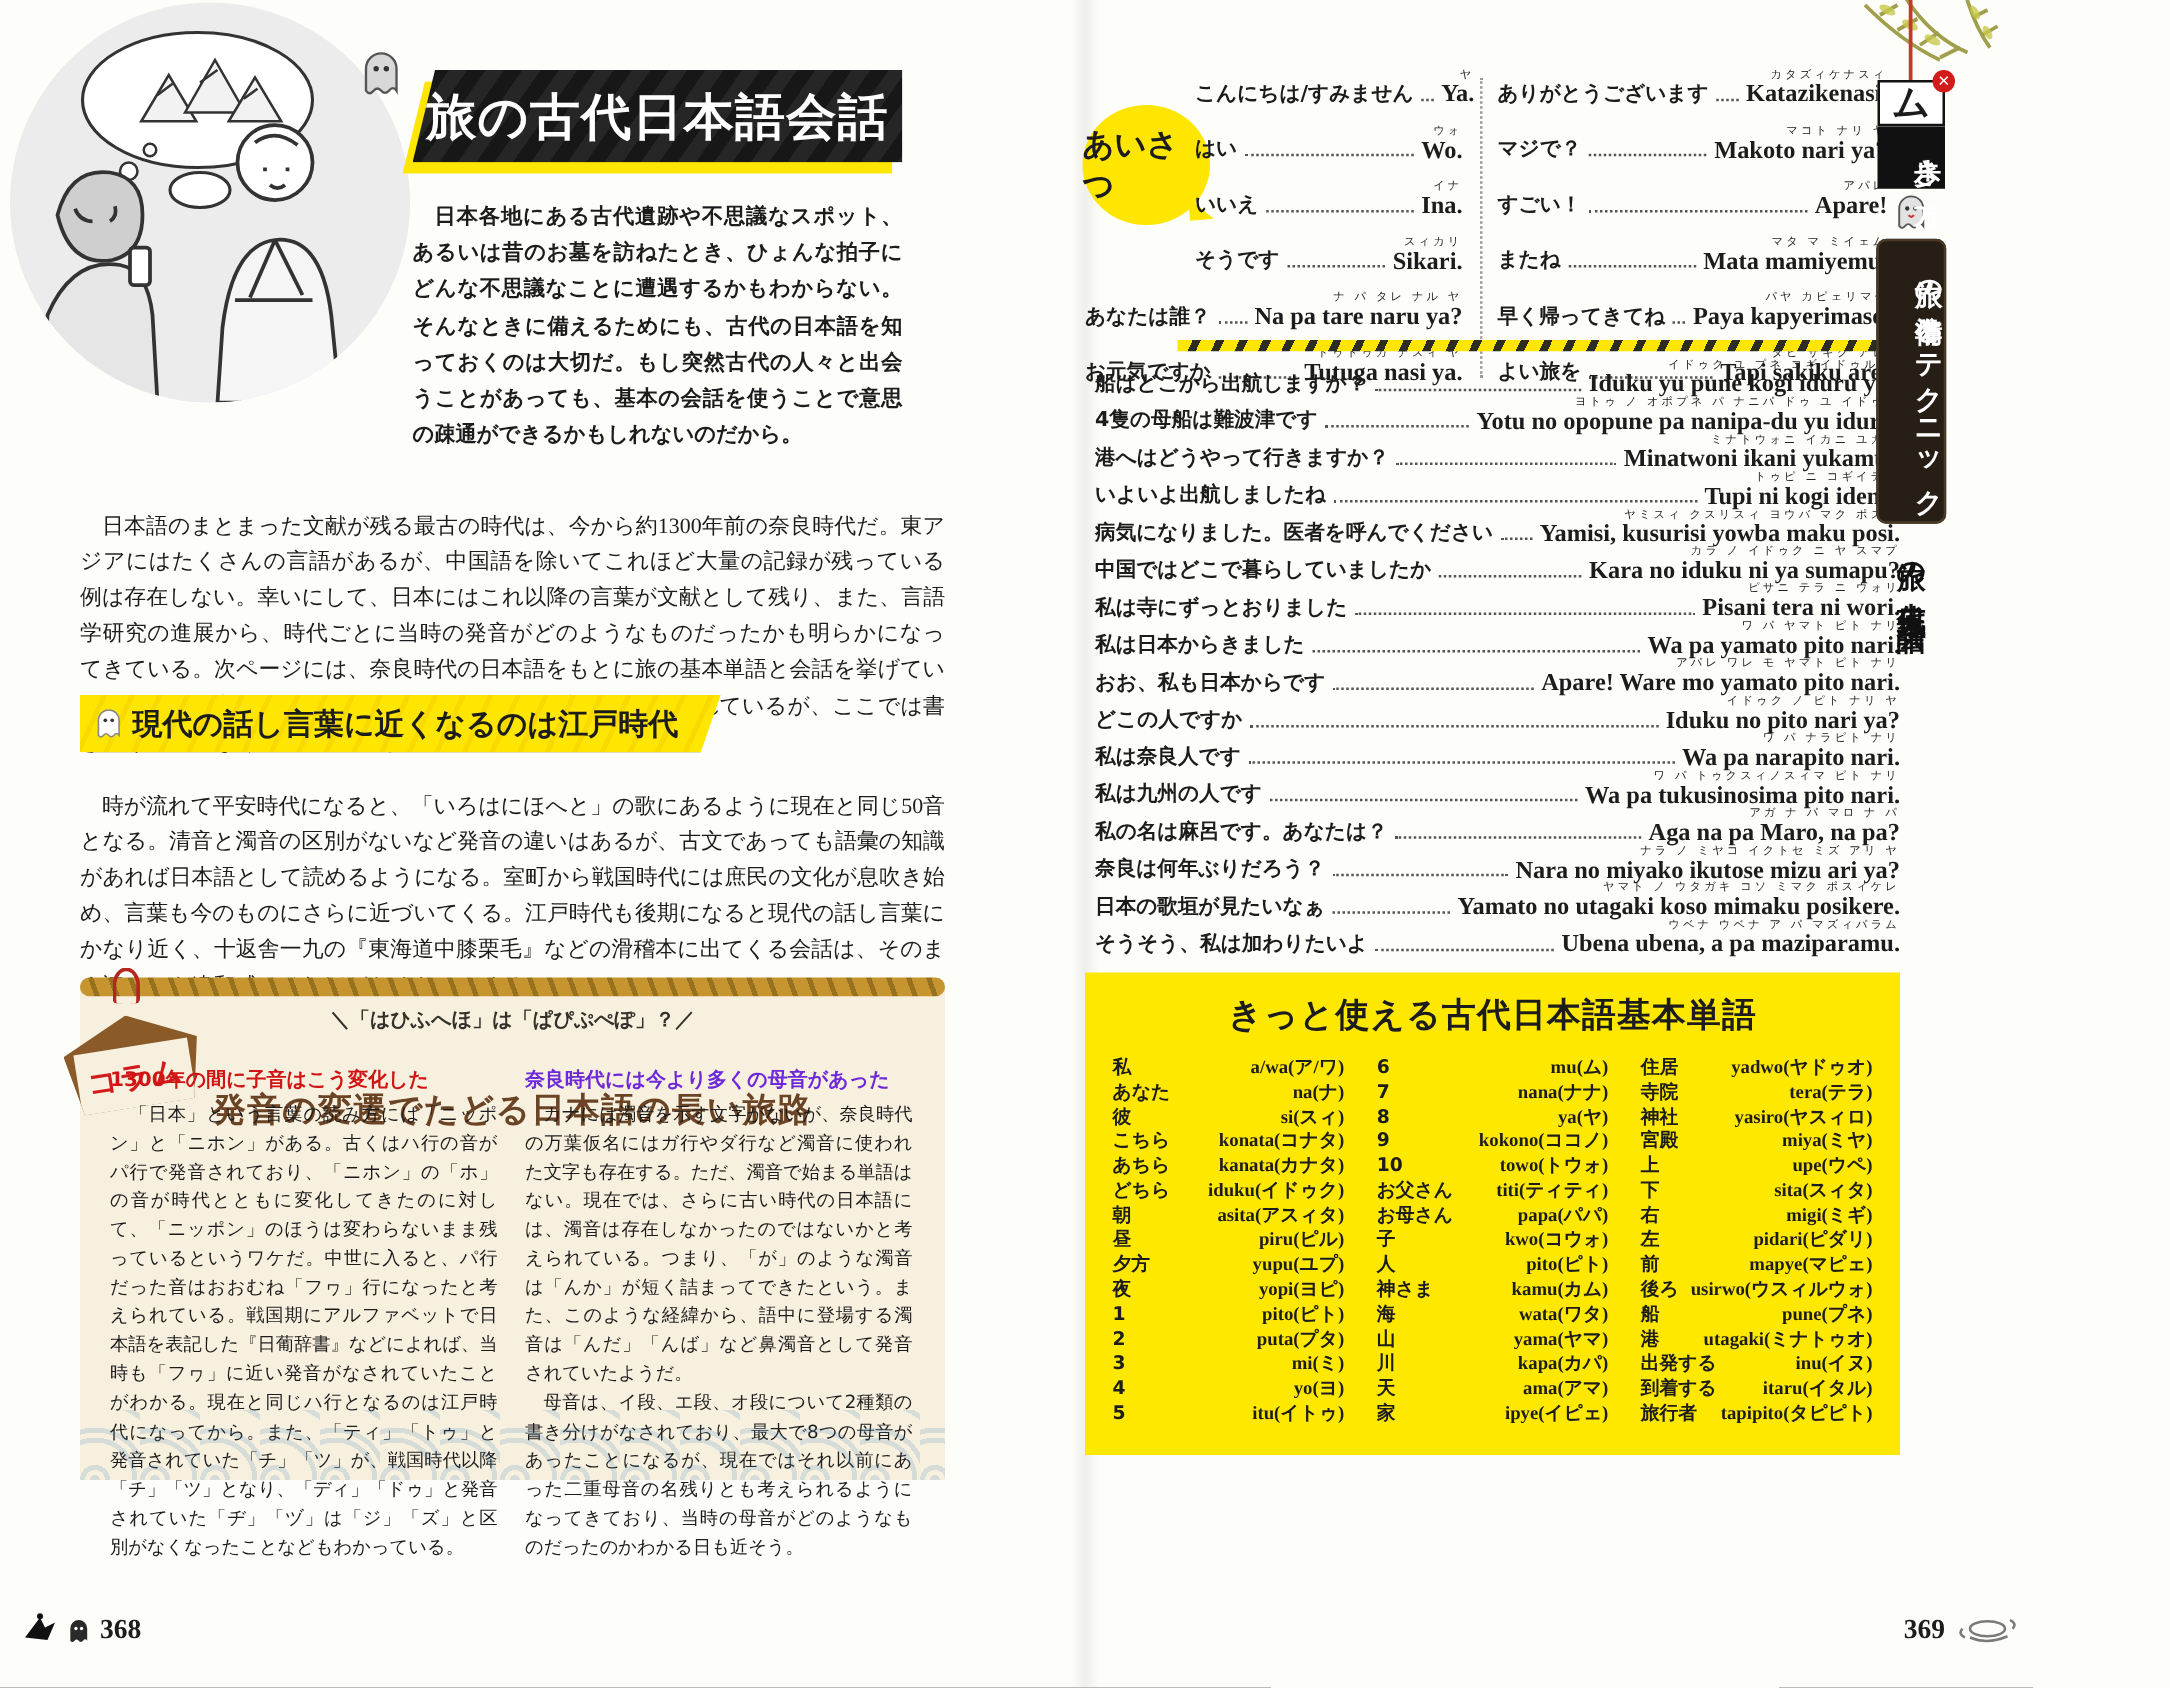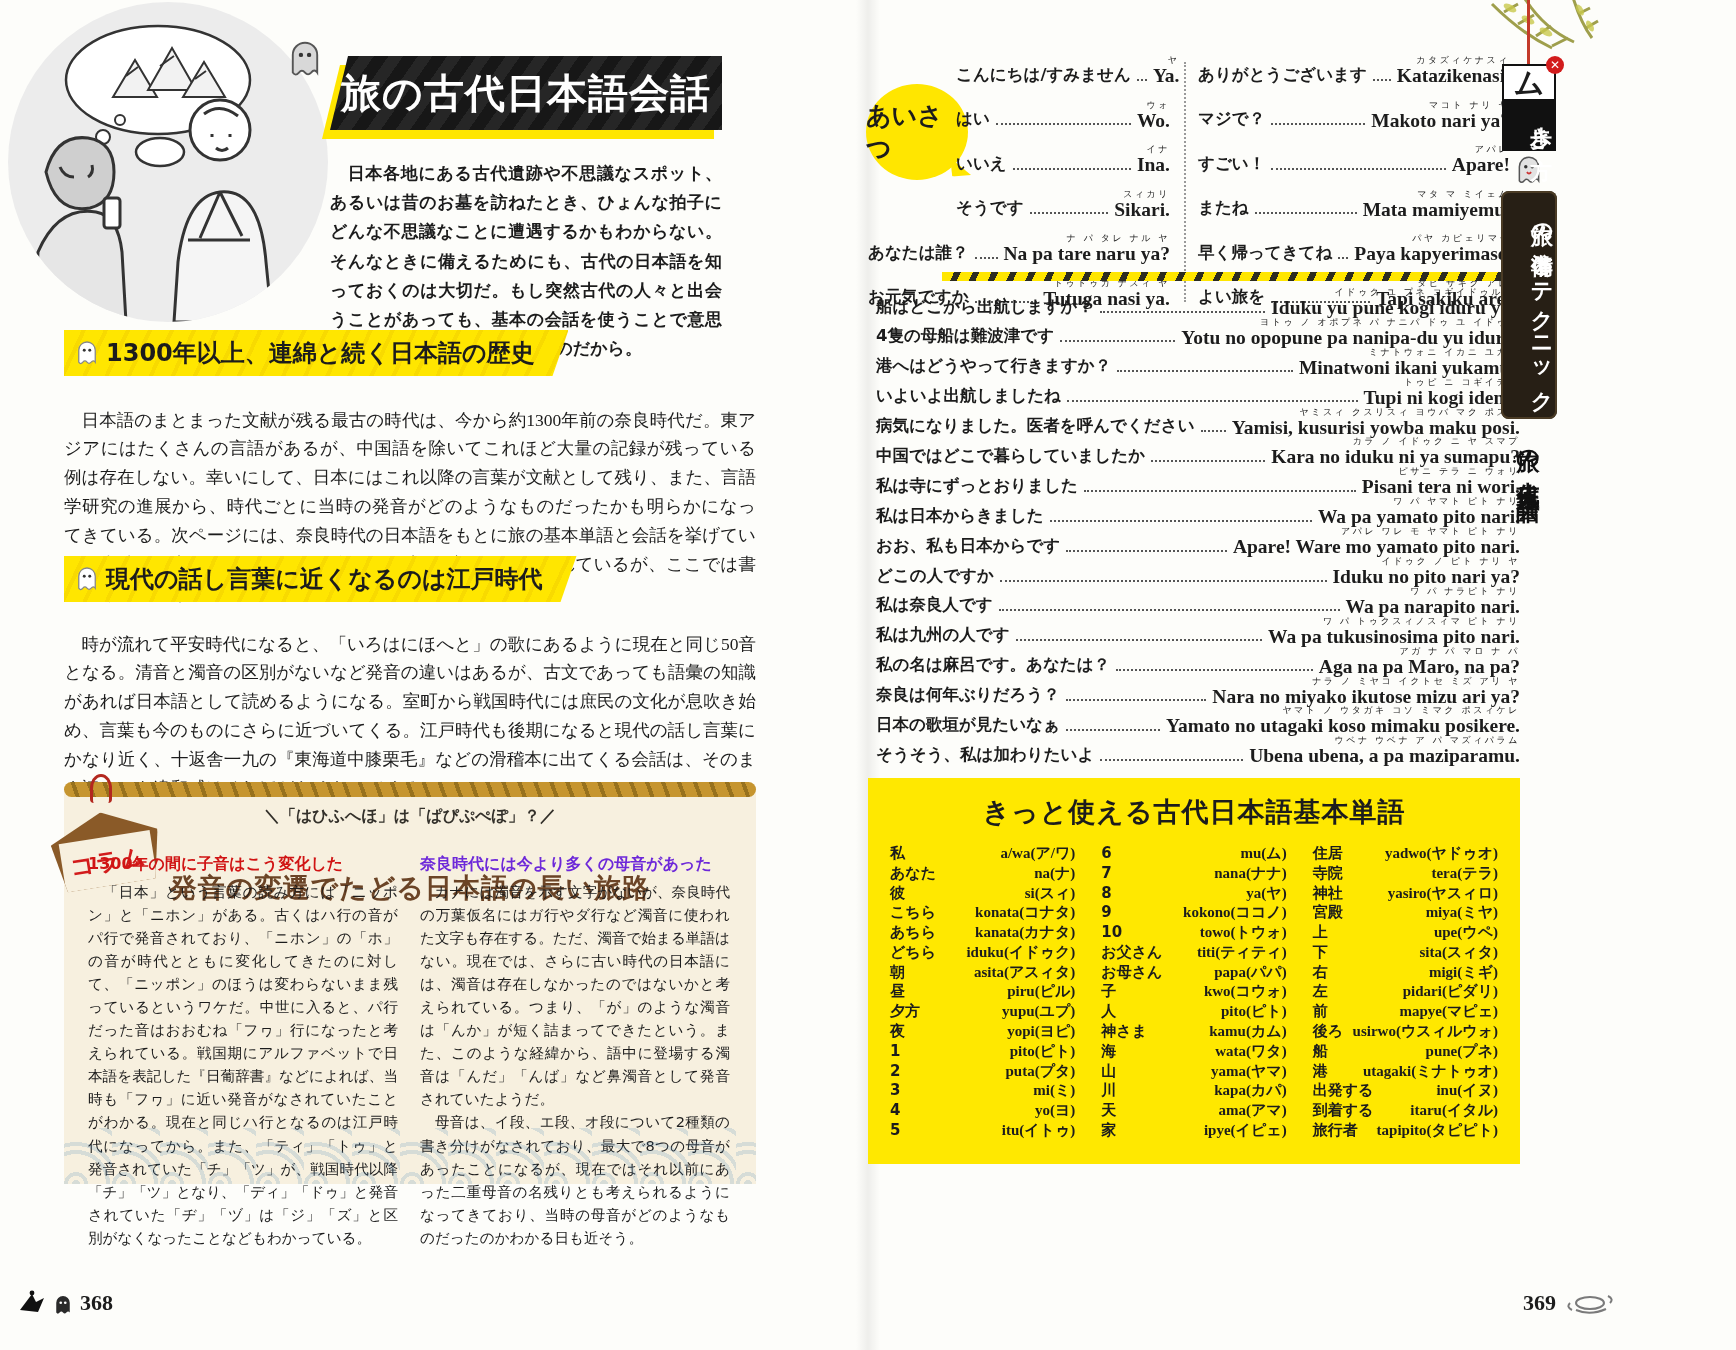--- a/index.html
+++ b/index.html
@@ -167,28 +167,20 @@
 
   <div id="title-banner">
     <div class="yellow"></div>
     <div class="black">
       <span>旅の古代日本語会話</span>
     </div>
   </div>
 
   <p id="intro">　日本各地にある古代遺跡や不思議なスポット、あるいは昔のお墓を訪ねたとき、ひょんな拍子にどんな不思議なことに遭遇するかもわからない。そんなときに備えるためにも、古代の日本語を知っておくのは大切だ。もし突然古代の人々と出会うことがあっても、基本の会話を使うことで意思の疎通ができるかもしれないのだから。</p>
 
-  <div class="sec-head" id="sec-head-1">
-    <svg width="22" height="26" viewBox="0 0 24 28">
-      <path d="M12 2 a9 9 0 0 1 9 9 v13 q-2 -3 -4.5 0 q-2.3 2.6 -4.5 0 q-2.3 -2.6 -4.5 0 q-2.5 3 -4.5 0 v-13 a9 9 0 0 1 9 -9 z" fill="#fff" stroke="#888" stroke-width="1.4"></path>
-      <circle cx="9" cy="11" r="1.6" fill="#333"></circle>
-        <circle cx="15" cy="11" r="1.6" fill="#333"></circle>
-    </svg>
-    <span>1300年以上、連綿と続く日本語の歴史</span>
-  </div>
   <p class="body-para" id="para-1">　日本語のまとまった文献が残る最古の時代は、今から約1300年前の奈良時代だ。東アジアにはたくさんの言語があるが、中国語を除いてこれほど大量の記録が残っている例は存在しない。幸いにして、日本にはこれ以降の言葉が文献として残り、また、言語学研究の進展から、時代ごとに当時の発音がどのようなものだったかも明らかになってきている。次ページには、奈良時代の日本語をもとに旅の基本単語と会話を挙げている。当時は母音の数が現在よりも多く、最大8母音あったとされているが、ここでは書き分けることなく5母音で表記している。</p>
 
   <div class="sec-head" id="sec-head-2">
     <svg width="22" height="26" viewBox="0 0 24 28">
       <path d="M12 2 a9 9 0 0 1 9 9 v13 q-2 -3 -4.5 0 q-2.3 2.6 -4.5 0 q-2.3 -2.6 -4.5 0 q-2.5 3 -4.5 0 v-13 a9 9 0 0 1 9 -9 z" fill="#fff" stroke="#888" stroke-width="1.4"></path>
       <circle cx="9" cy="11" r="1.6" fill="#333"></circle>
         <circle cx="15" cy="11" r="1.6" fill="#333"></circle>
     </svg>
     <span>現代の話し言葉に近くなるのは江戸時代</span>
   </div>

